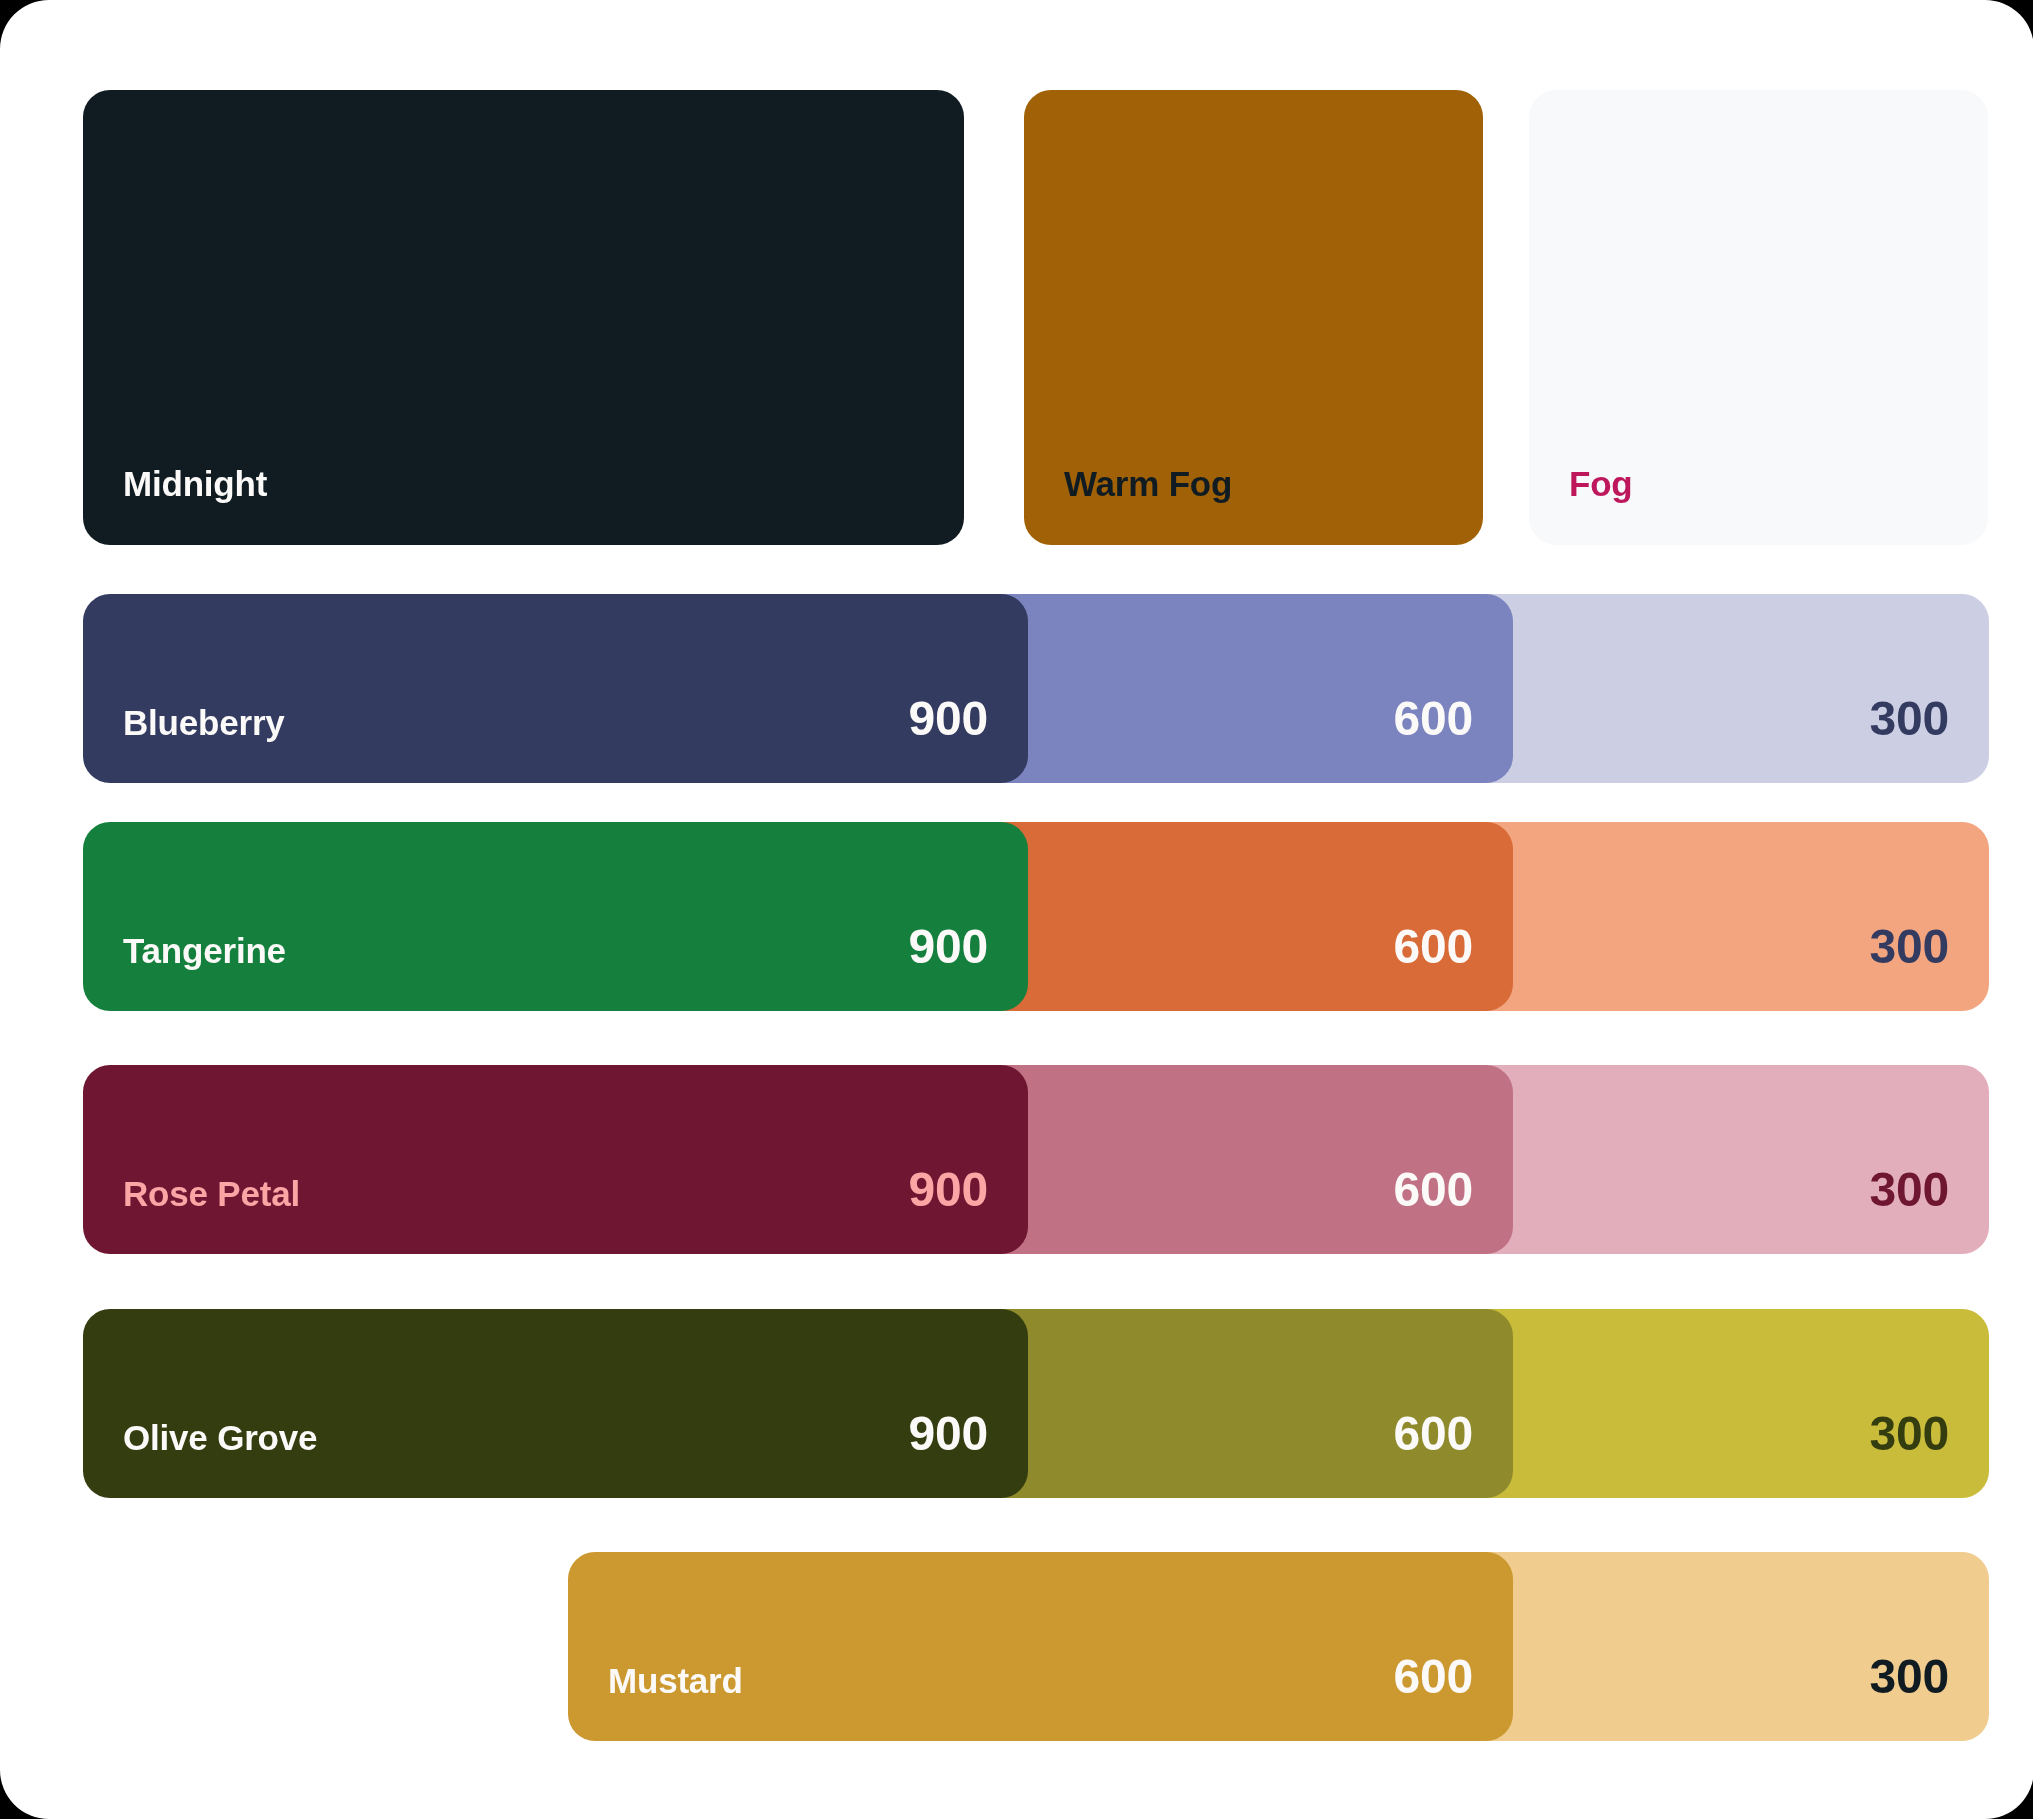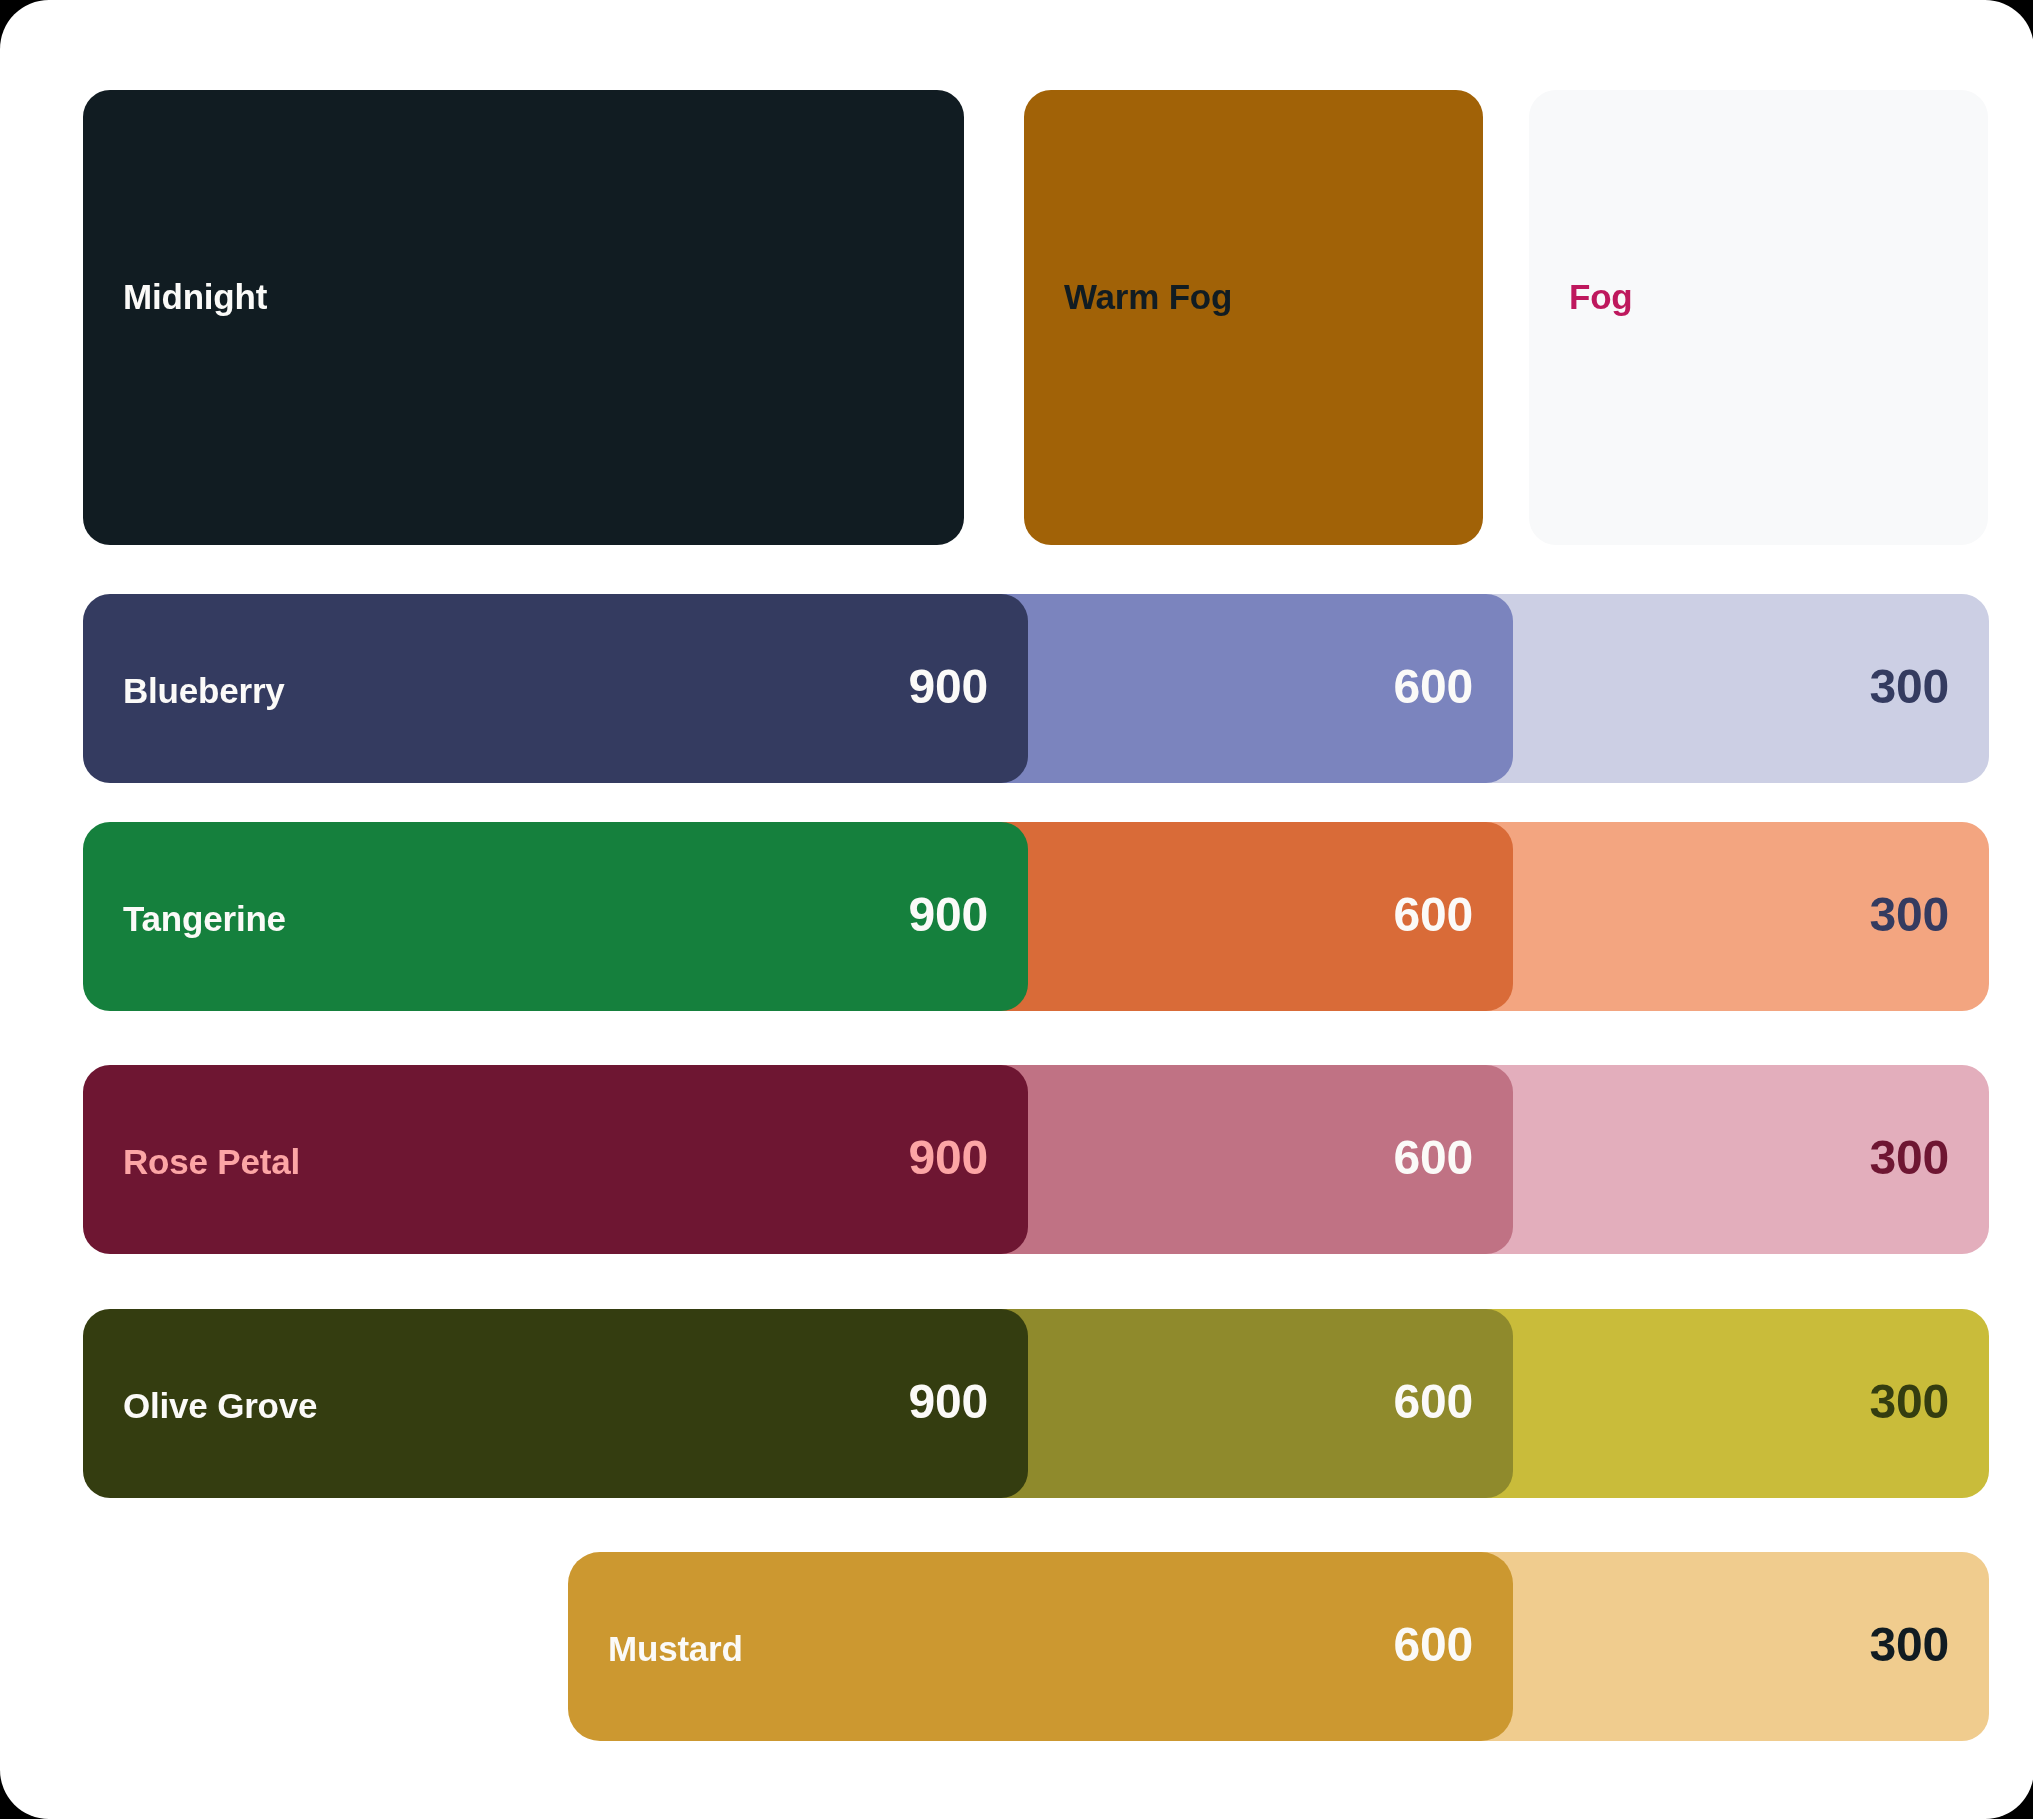--- a/index.html
+++ b/index.html
@@ -28,21 +28,21 @@
     left: 0; top: 0;
     width: 2034px;
     height: 1819px;
   }
 
   
   .cell {
     position: absolute;
     border-radius: 27px;
     display: flex;
-    align-items: center;
+    align-items: flex-end;
   }
 
   .cell-inner {
     display: flex;
     align-items: baseline;
     width: 100%;
   }
 
   .cell-name {
     font-size: 35px;
@@ -219,21 +219,21 @@
       <div class="cell col-100" style="background: rgb(250, 232, 212); color: rgb(17, 28, 34);">
         <div class="cell-inner">
           <span class="cell-step">100</span>
         </div>
       </div>
       <div class="cell col-300" style="background: rgb(240, 204, 142); color: rgb(17, 28, 34);">
         <div class="cell-inner">
           <span class="cell-step">300</span>
         </div>
       </div>
-      <div class="cell col-600" style="background: rgb(204, 152, 48); color: rgb(251, 250, 248); border-radius: 32px;">
+      <div class="cell col-600" style="background: rgb(204, 152, 48); color: rgb(251, 250, 248);">
         <div class="cell-inner">
           <span class="cell-name">Mustard</span>
           <span class="cell-step">600</span>
         </div>
       </div>
     </div>
 
   </div>
 </div>
 

